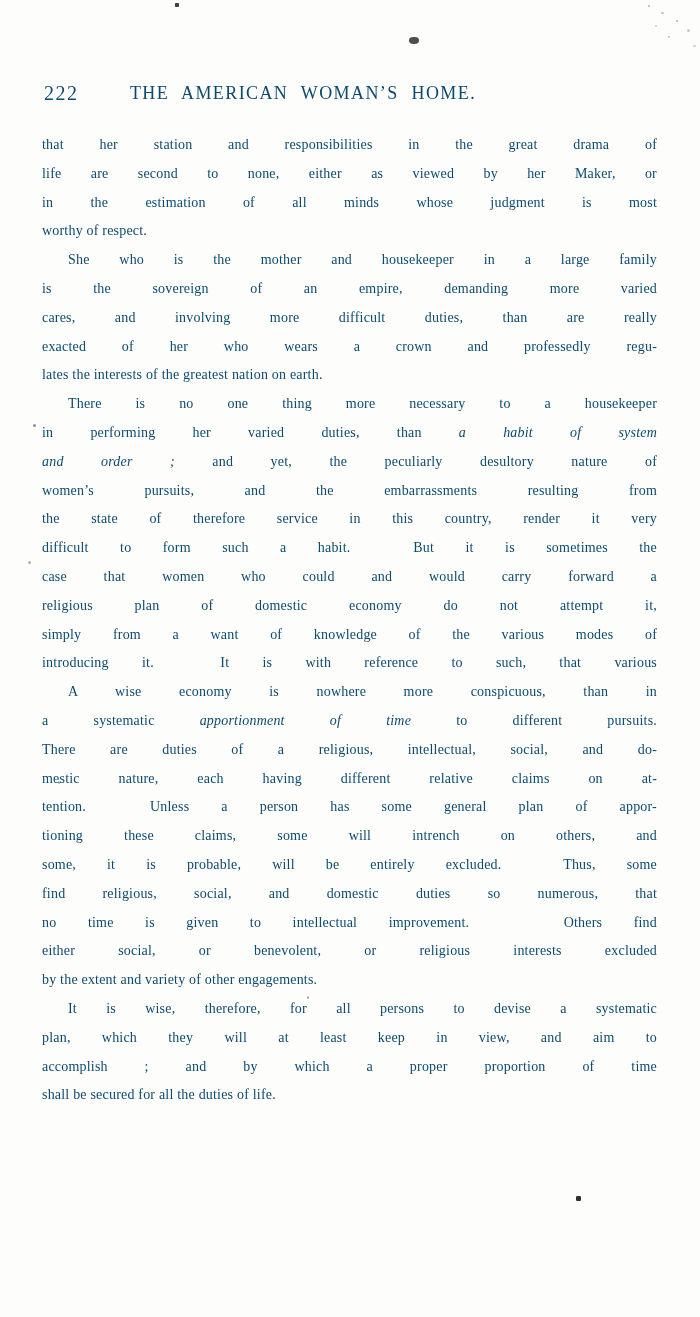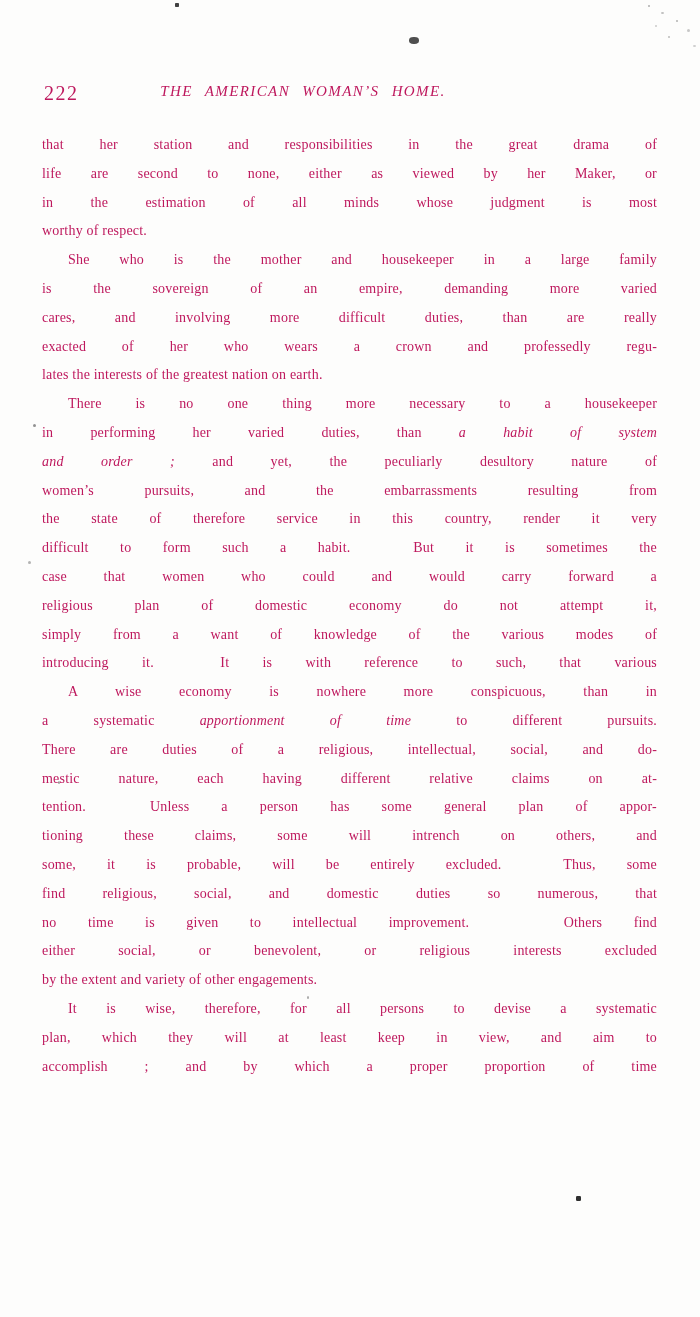--- a/index.html
+++ b/index.html
@@ -23,22 +23,21 @@
   .pagenum {
     position: absolute; left: 2px; top: 1px;
     font-size: 20px;
     letter-spacing: 1.5px;
   }
   .running-title {
     position: absolute;
     left: 261px; top: 2px;
     transform: translateX(-50%);
     white-space: nowrap;
-    font-style: italic;
-    font-size: 15px;
+    font-size: 18px;
     letter-spacing: 1.4px;
     word-spacing: 7px;
   }
   .body-text {
     position: absolute;
     top: 131px; left: 42px;
     width: 615px;
     font-size: 14px;
     line-height: 28.8px;
     letter-spacing: 0.2px;
@@ -49,21 +48,21 @@
   }
   .line.last { text-align-last: left; }
   .line.first-indent { text-indent: 26px; }
   .line i { font-style: italic; }
   .artifacts-layer { position: absolute; inset: 0; pointer-events: none; }
   .speckle { position: absolute; }
 </style>
 </head>
 <body>
 
-<div class="page" style="background: rgb(253, 253, 252); color: #be185d;">
+<div class="page" style="background: rgb(253, 253, 252); color: #0c4a6e;">
   <div class="header">
     <span class="pagenum">222</span>
     <span class="running-title">THE AMERICAN WOMAN’S HOME.</span>
   </div>
 
   <div class="body-text">
       <div>
         <div class="line"><span>that her station and responsibilities in the great drama of</span></div>
         <div class="line"><span>life are second to none, either as viewed by her Maker, or</span></div>
         <div class="line"><span>in the estimation of all minds whose judgment is most</span></div>
@@ -98,20 +97,21 @@
         <div class="line"><span>some, it is probable, will be entirely excluded.&nbsp; Thus, some</span></div>
         <div class="line"><span>find religious, social, and domestic duties so numerous, that</span></div>
         <div class="line"><span>no time is given to intellectual improvement.&nbsp;&nbsp; Others find</span></div>
         <div class="line"><span>either social, or benevolent, or religious interests excluded</span></div>
         <div class="line last"><span>by the extent and variety of other engagements.</span></div>
       </div>
       <div>
         <div class="line first-indent"><span>It is wise, therefore, for all persons to devise a systematic</span></div>
         <div class="line"><span>plan, which they will at least keep in view, and aim to</span></div>
         <div class="line"><span>accomplish ; and by which a proper proportion of time</span></div>
+        <div class="line last"><span>shall be secured for all the duties of life.</span></div>
       </div>
     </div>
 
   <div class="artifacts-layer">
       <div class="speckle" style="left: 175px; top: 3px; width: 4px; height: 4px; background: rgb(44, 44, 44); border-radius: 20%; opacity: 0.9;"></div>
       <div class="speckle" style="left: 409px; top: 37px; width: 10px; height: 7px; background: rgb(48, 48, 48); border-radius: 45%; opacity: 0.85;"></div>
       <div class="speckle" style="left: 648px; top: 5px; width: 2px; height: 2px; background: rgb(141, 141, 141); border-radius: 50%; opacity: 0.7;"></div>
       <div class="speckle" style="left: 661px; top: 12px; width: 3px; height: 2px; background: rgb(148, 148, 148); border-radius: 50%; opacity: 0.6;"></div>
       <div class="speckle" style="left: 676px; top: 20px; width: 2px; height: 2px; background: rgb(138, 138, 138); border-radius: 50%; opacity: 0.65;"></div>
       <div class="speckle" style="left: 687px; top: 29px; width: 3px; height: 3px; background: rgb(155, 155, 155); border-radius: 50%; opacity: 0.55;"></div>

